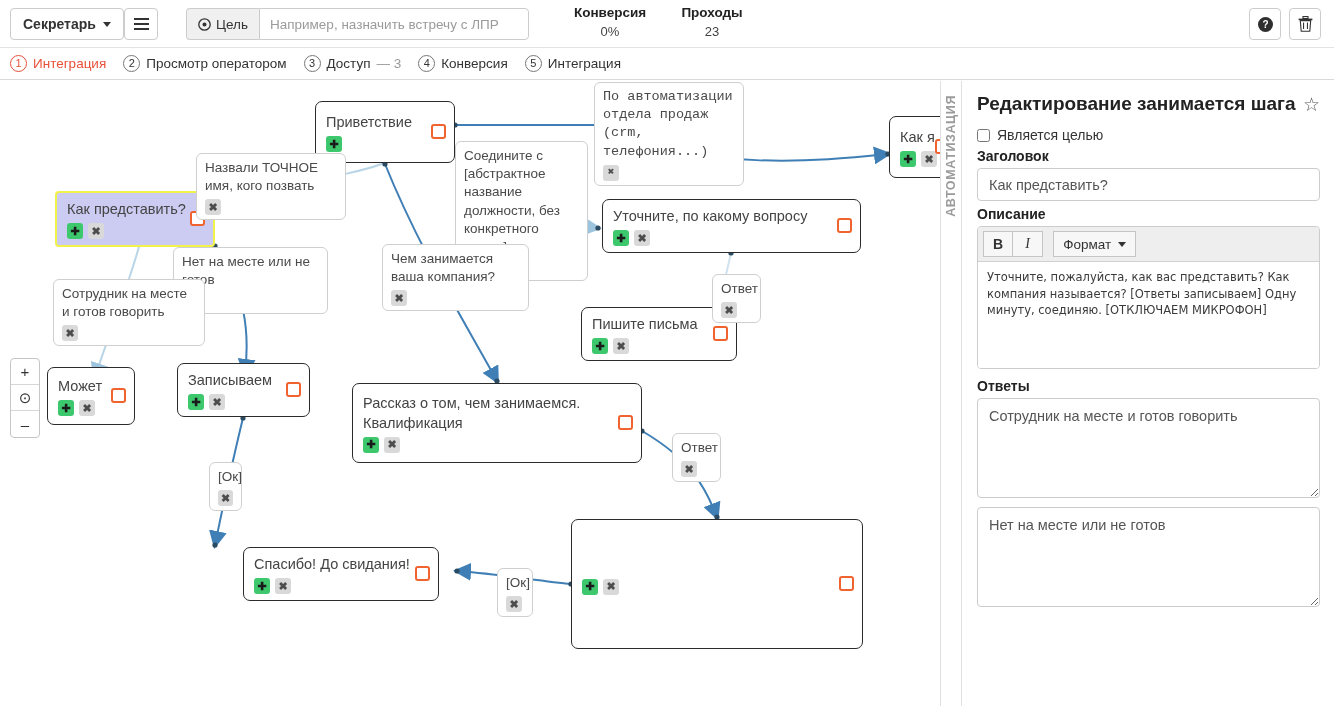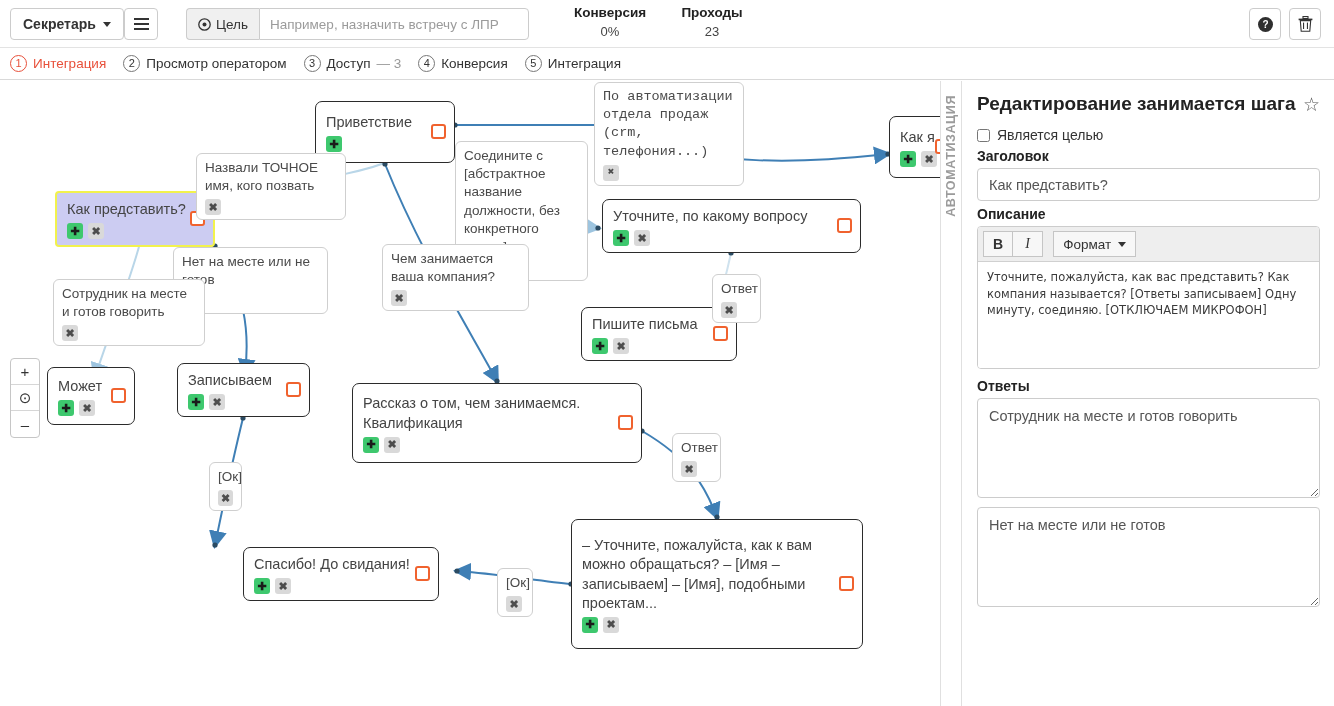--- a/index.html
+++ b/index.html
@@ -384,21 +384,20 @@
       </div>
       <div class="node" style="left: 889px; top: 35px; width: 70px; min-height: 62px;">
         <div class="ntext">Как я</div>
         <div class="acts">
           <div class="act plus">✚</div>
           <div class="act close">✖</div>
         </div>
         <div class="port" style="right: 8px; top: calc(50% - 8px);"></div>
       </div>
       <div class="node" style="left: 571px; top: 438px; width: 292px; min-height: 130px;">
-        <div class="ntext">– Уточните, пожалуйста, как к вам можно обращаться? – [Имя – записываем] – [Имя], подобными проектам...</div>
         <div class="acts">
           <div class="act plus">✚</div>
           <div class="act close">✖</div>
         </div>
         <div class="port" style="right: 8px; top: calc(50% - 8px);"></div>
       </div>
     </div>
   <div id="labels-layer">
       <div class="label" style="left: 196px; top: 72px; width: 150px;">
         <div>Назвали ТОЧНОЕ имя, кого позвать</div>

